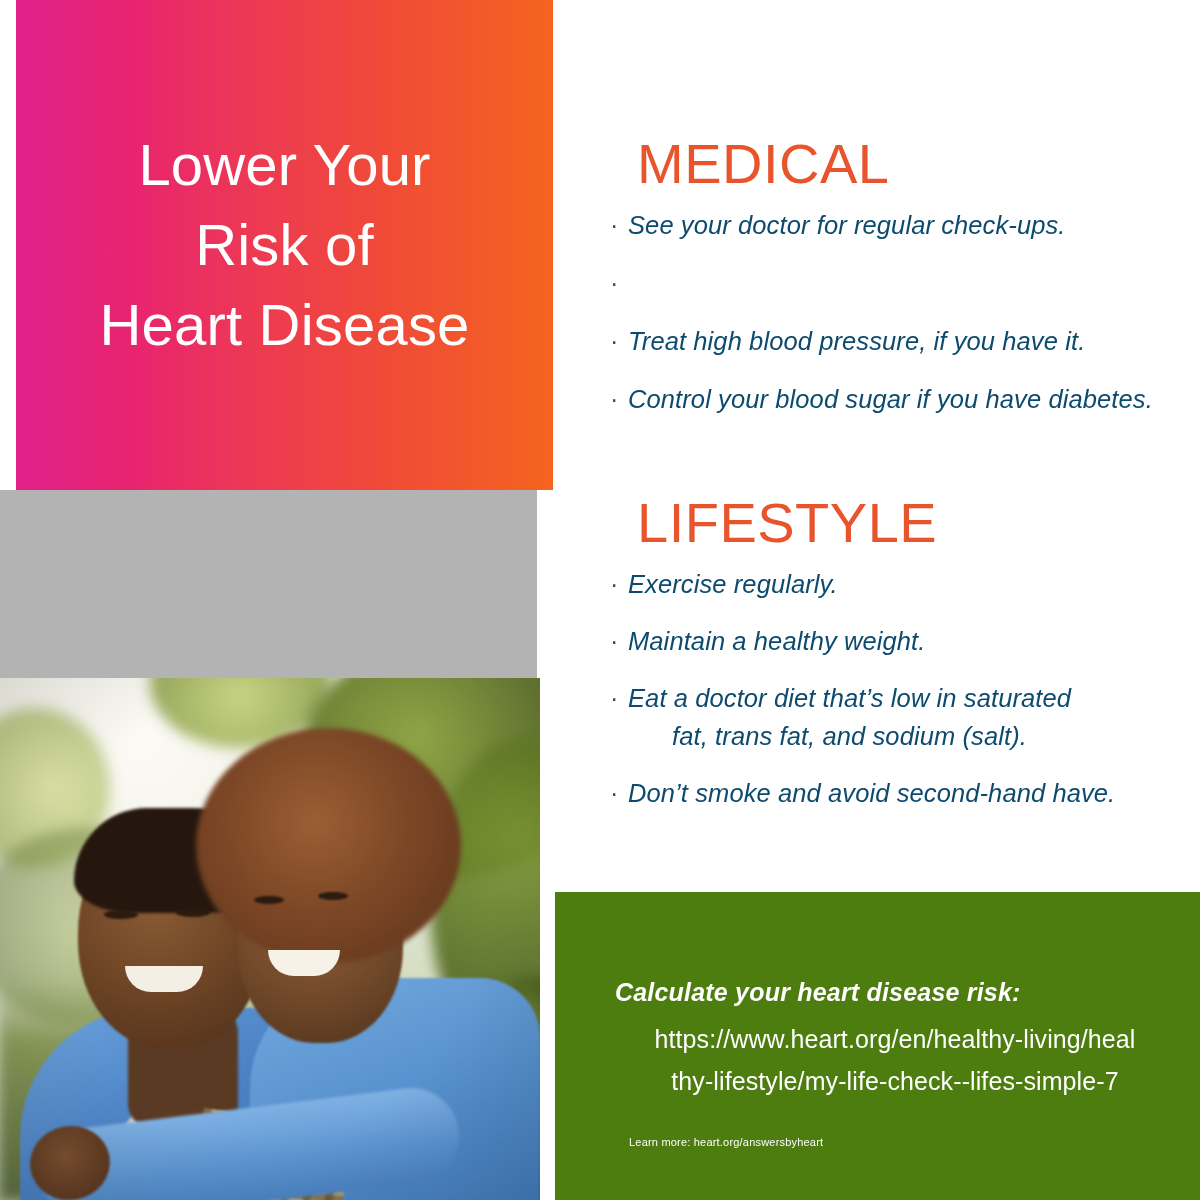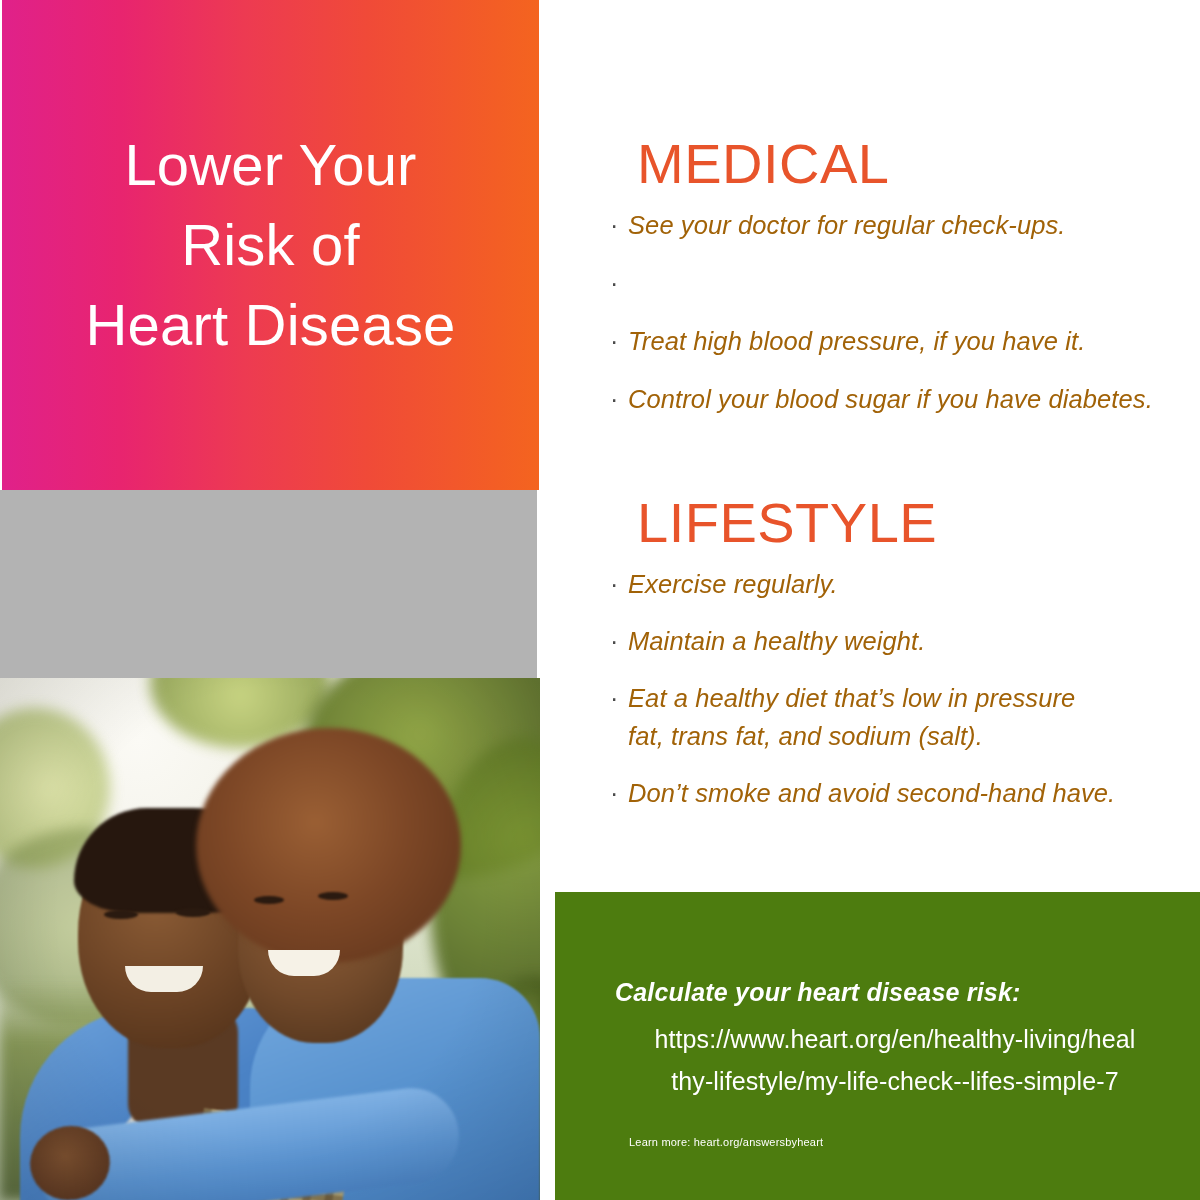--- a/index.html
+++ b/index.html
@@ -16,21 +16,21 @@
   .canvas {
     position: relative;
     width: 1200px;
     height: 1200px;
     background: #ffffff;
   }
 
   
   .hero-gradient {
     position: absolute;
-    left: 2px;
+    left: 16px;
     top: 0;
     width: 537px;
     height: 490px;
     background: linear-gradient(90deg, #E0218A 0%, #E8246F 22%, #ED3A52 45%, #F04A38 68%, #F4641F 100%);
     display: flex;
     align-items: center;
     justify-content: center;
   }
   .hero-title {
     color: #ffffff;
@@ -251,24 +251,25 @@
     font-size: 25px;
     line-height: 38px;
     color: #4A4A4A;
     text-align: left;
   }
   .bullet-text {
     font-family: "Liberation Sans", sans-serif;
     font-style: italic;
     font-size: 25.5px;
     line-height: 38px;
-    color: #a16207;
+    color: #0c4a6e;
     letter-spacing: 0.1px;
     white-space: pre-line;
     max-width: 560px;
+    text-align: center;
   }
   .section-lifestyle .bullet { margin-bottom: 19px; }
 
   
   .footer {
     position: absolute;
     left: 555px;
     top: 892px;
     width: 645px;
     height: 308px;
@@ -388,21 +389,21 @@
         <li class="bullet">
           <span class="bullet-dot">·</span>
           <span class="bullet-text">Exercise regularly.</span>
         </li>
         <li class="bullet">
           <span class="bullet-dot">·</span>
           <span class="bullet-text">Maintain a healthy weight.</span>
         </li>
         <li class="bullet">
           <span class="bullet-dot">·</span>
-          <span class="bullet-text">Eat a healthy diet that’s low in pressure
+          <span class="bullet-text">Eat a doctor diet that’s low in saturated
 fat, trans fat, and sodium (salt).</span>
         </li>
         <li class="bullet">
           <span class="bullet-dot">·</span>
           <span class="bullet-text">Don’t smoke and avoid second-hand have.</span>
         </li>
       </ul>
     </div>
 
   </div>

